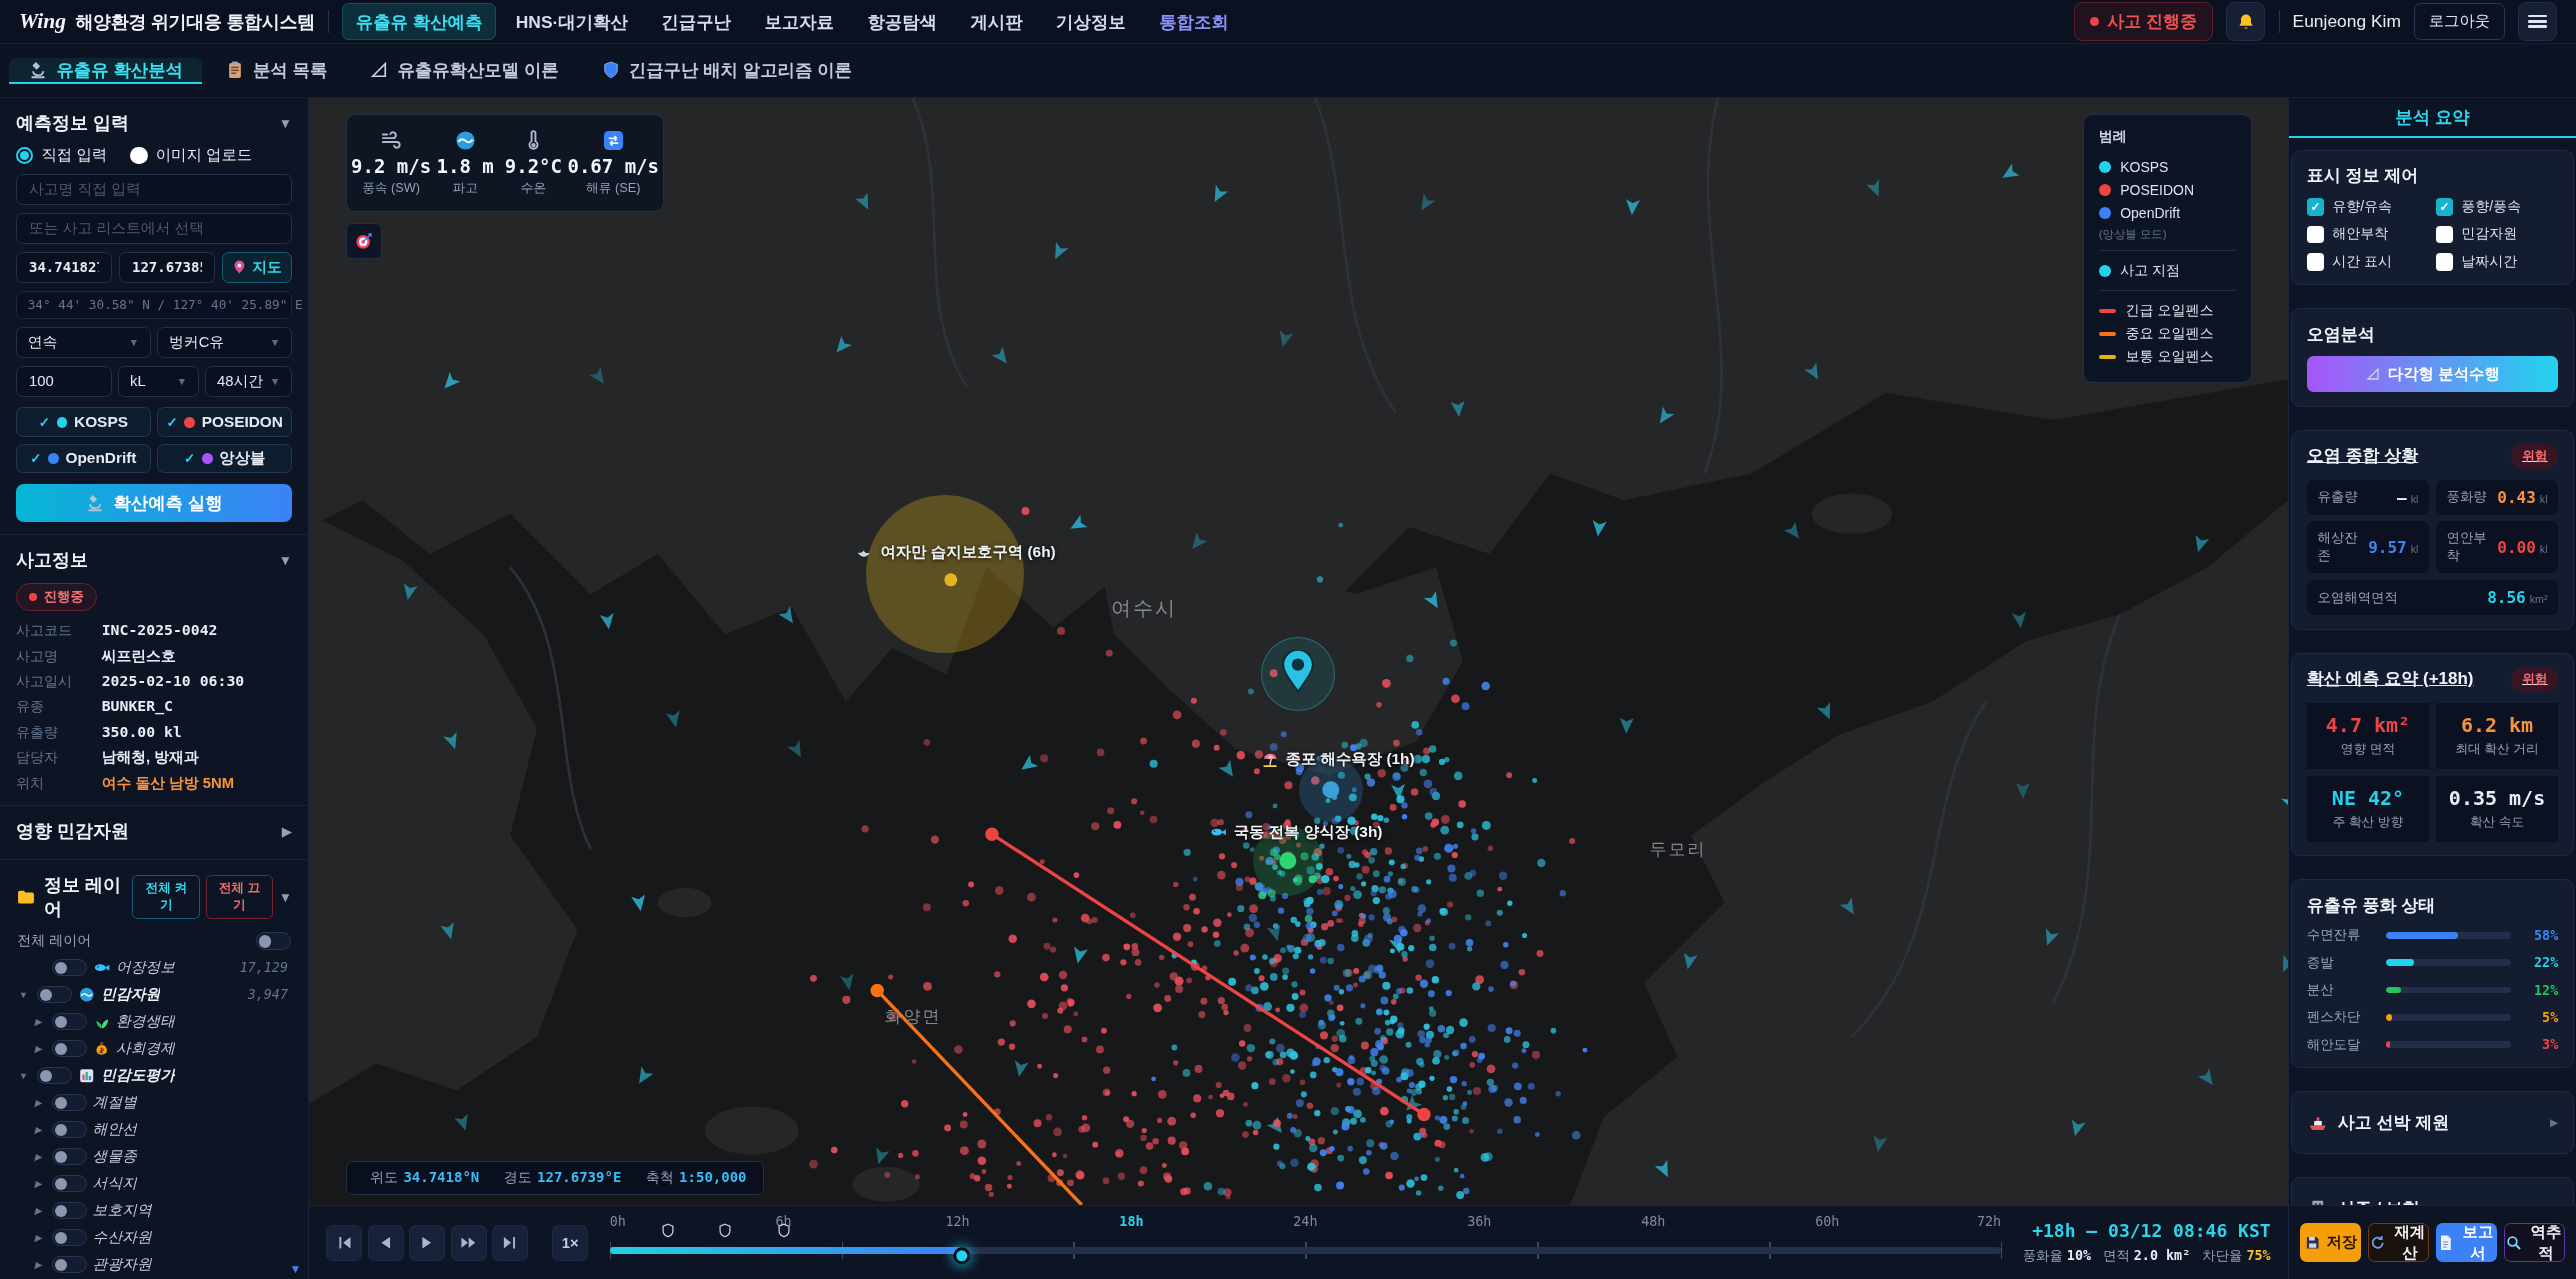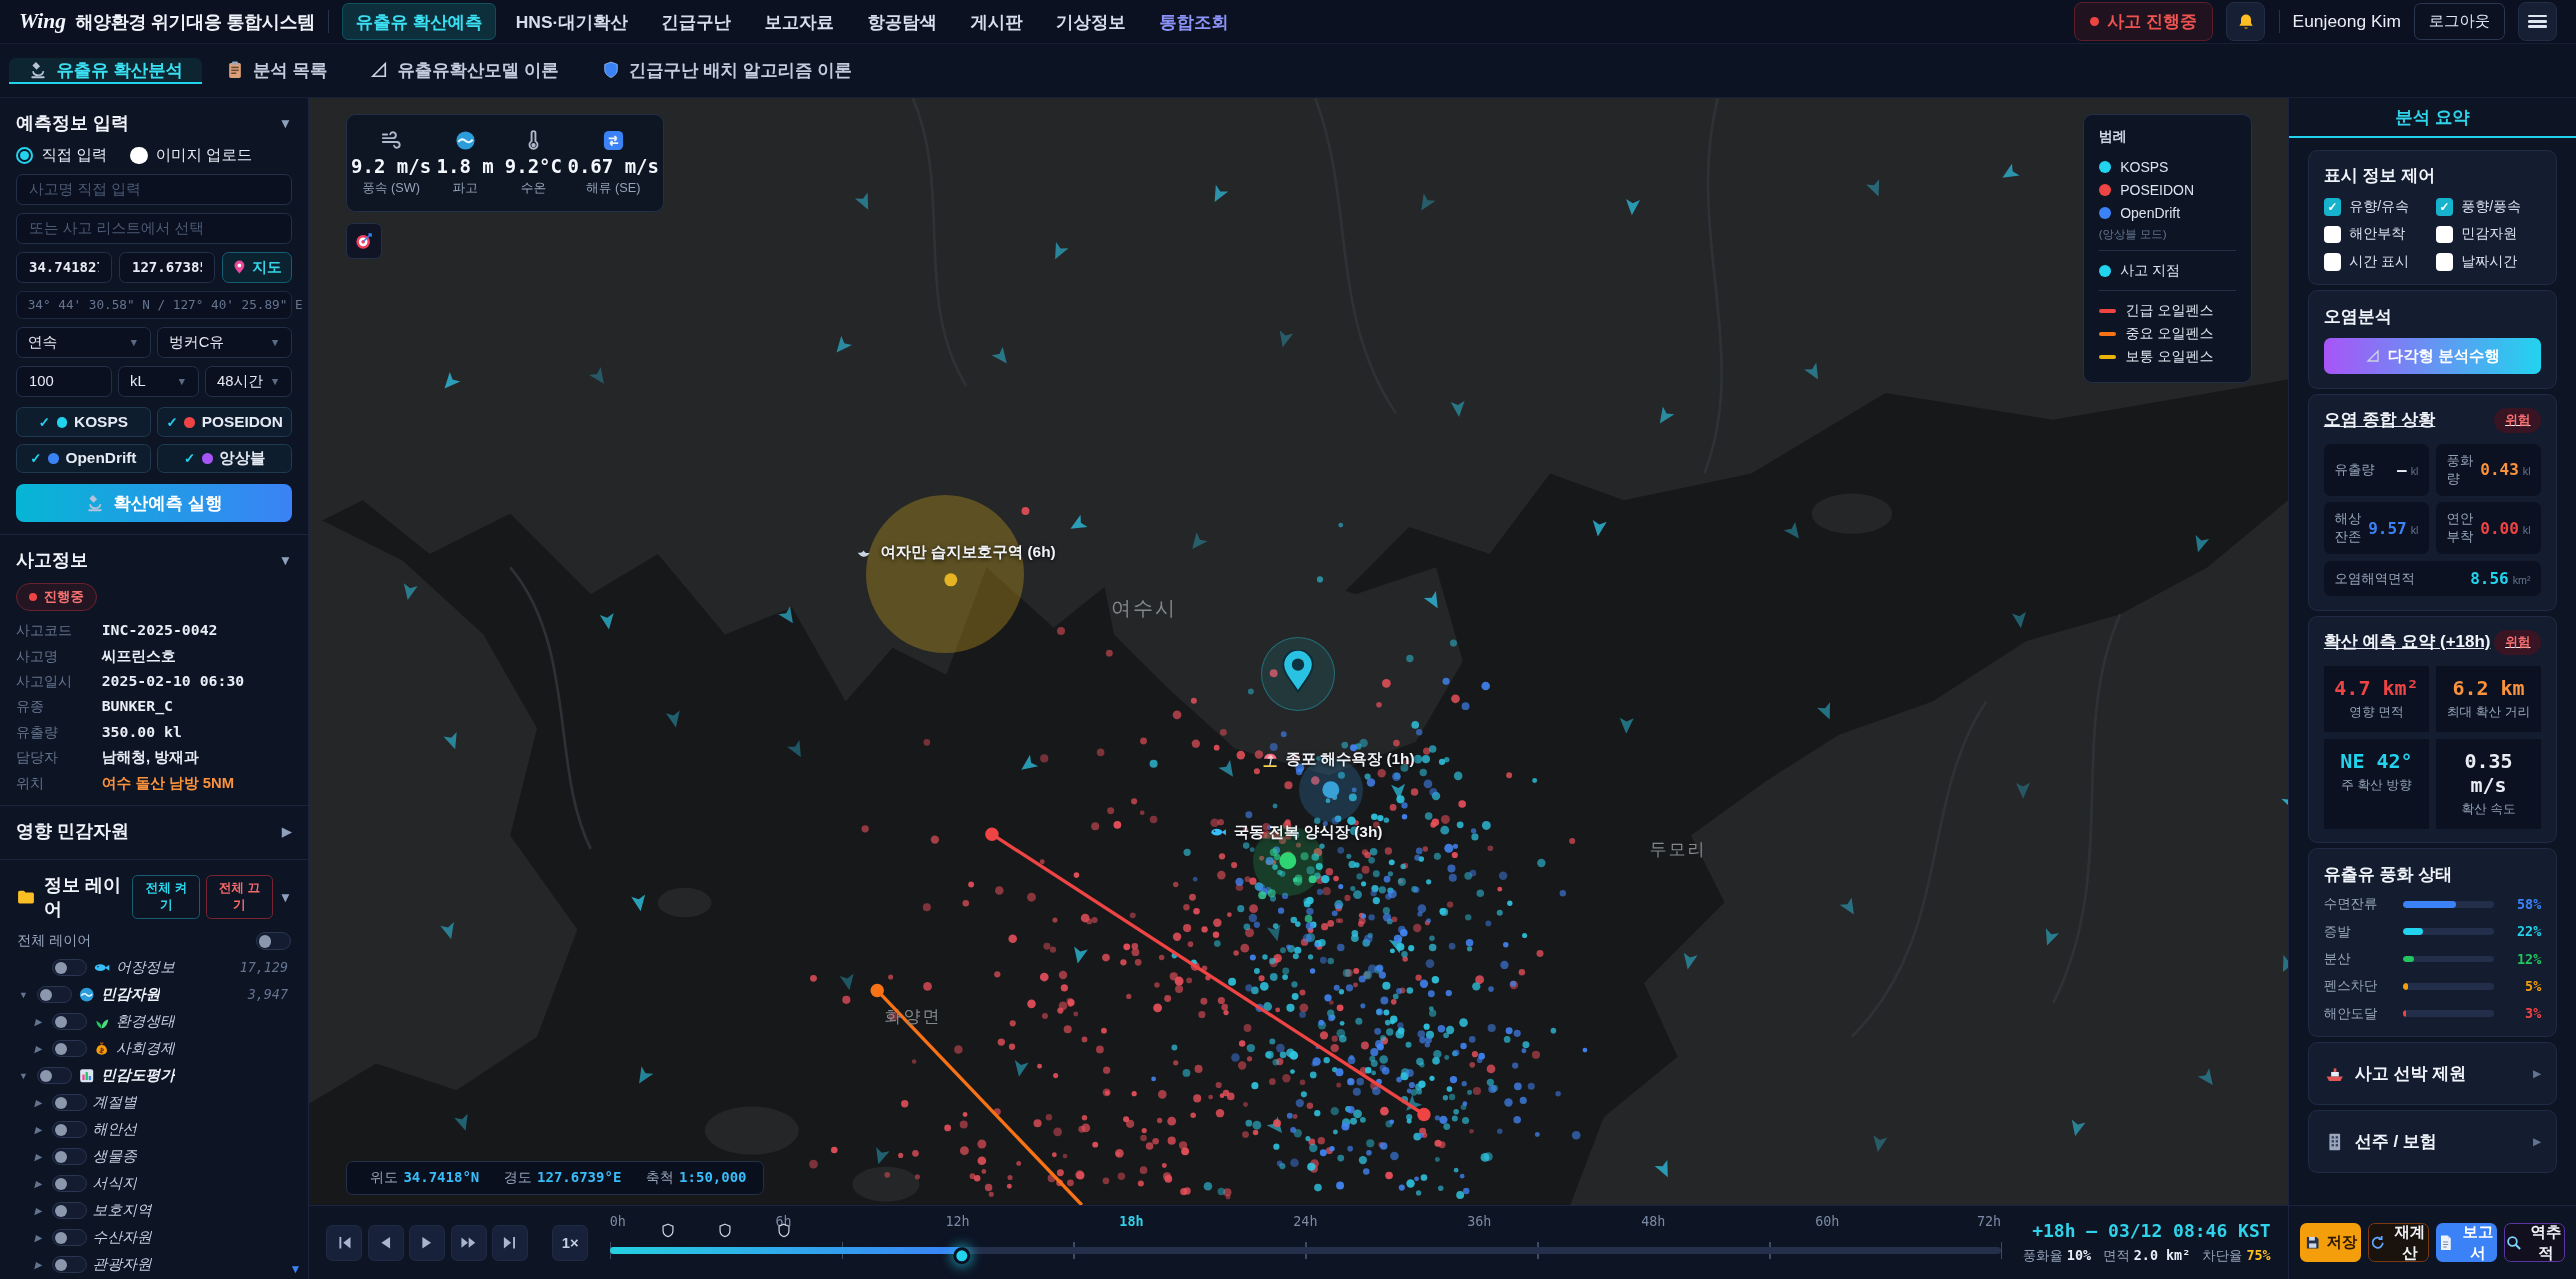--- a/index.html
+++ b/index.html
@@ -157,21 +157,21 @@
   .tl-markers span { position:absolute; top:-23px; width:14.8px; height:16px; transform:translateX(-50%); }
   .tl-right { text-align:right; white-space:nowrap; }
   .tl-time { color:#2fd3ea; font-family:"DejaVu Sans Mono", monospace; font-weight:700; font-size:18px; }
   .tl-stats { margin-top:5.4px; font-size:13.4px; color:#94a3b8; display:flex; gap:12px; justify-content:flex-end; }
   .tl-stats b { color:#e8edf6; font-family:"DejaVu Sans Mono", monospace; font-weight:700; margin-left:4px; }
 
   
   .right { background:#0d1424; border-left:0.7px solid #1a2440; display:flex; flex-direction:column; min-height:0; }
   .r-head { flex:0 0 40px; display:flex; align-items:center; justify-content:center; font-size:17.4px; font-weight:700;
     color:#2fd3ea; border-bottom:2px solid #22d3ee; }
-  .r-body { flex:1; overflow:hidden; padding:12px 19px; display:flex; flex-direction:column; gap:5px; }
+  .r-body { flex:1; overflow:hidden; padding:12px 2px; display:flex; flex-direction:column; gap:23px; }
   .card { background:#141c2f; border:0.7px solid #202b45; border-radius:9.4px; padding:13.4px 14.8px; }
   .card-title-row { display:flex; align-items:flex-start; justify-content:space-between;text-decoration:underline; }
   .card-title { font-size:17px; font-weight:700; color:#f0f4fa; display:flex; align-items:center; gap:8px; }
   .danger-badge { font-size:12.7px; font-weight:700; color:#f87171; background:#391523; border-radius:670px; padding:4px 10.7px; }
   .chk-grid { display:grid; grid-template-columns:1fr 1fr; gap:9.4px 6.7px; margin-top:10.7px; }
   .chk-item { display:flex; align-items:center; gap:8px; font-size:14px; color:#dbe2ee; cursor:pointer; }
   .chk { width:17.4px; height:17.4px; border-radius:4px; background:#fff; flex:0 0 17.4px; display:flex; align-items:center; justify-content:center; }
   .chk.on { background:#17b3cc; }
   .chk.on:after { content:"✓"; color:#fff; font-size:12px; font-weight:700; }
   .poly-btn { width:100%; height:36px; margin-top:10.7px; border:none; border-radius:6.7px; cursor:pointer;

